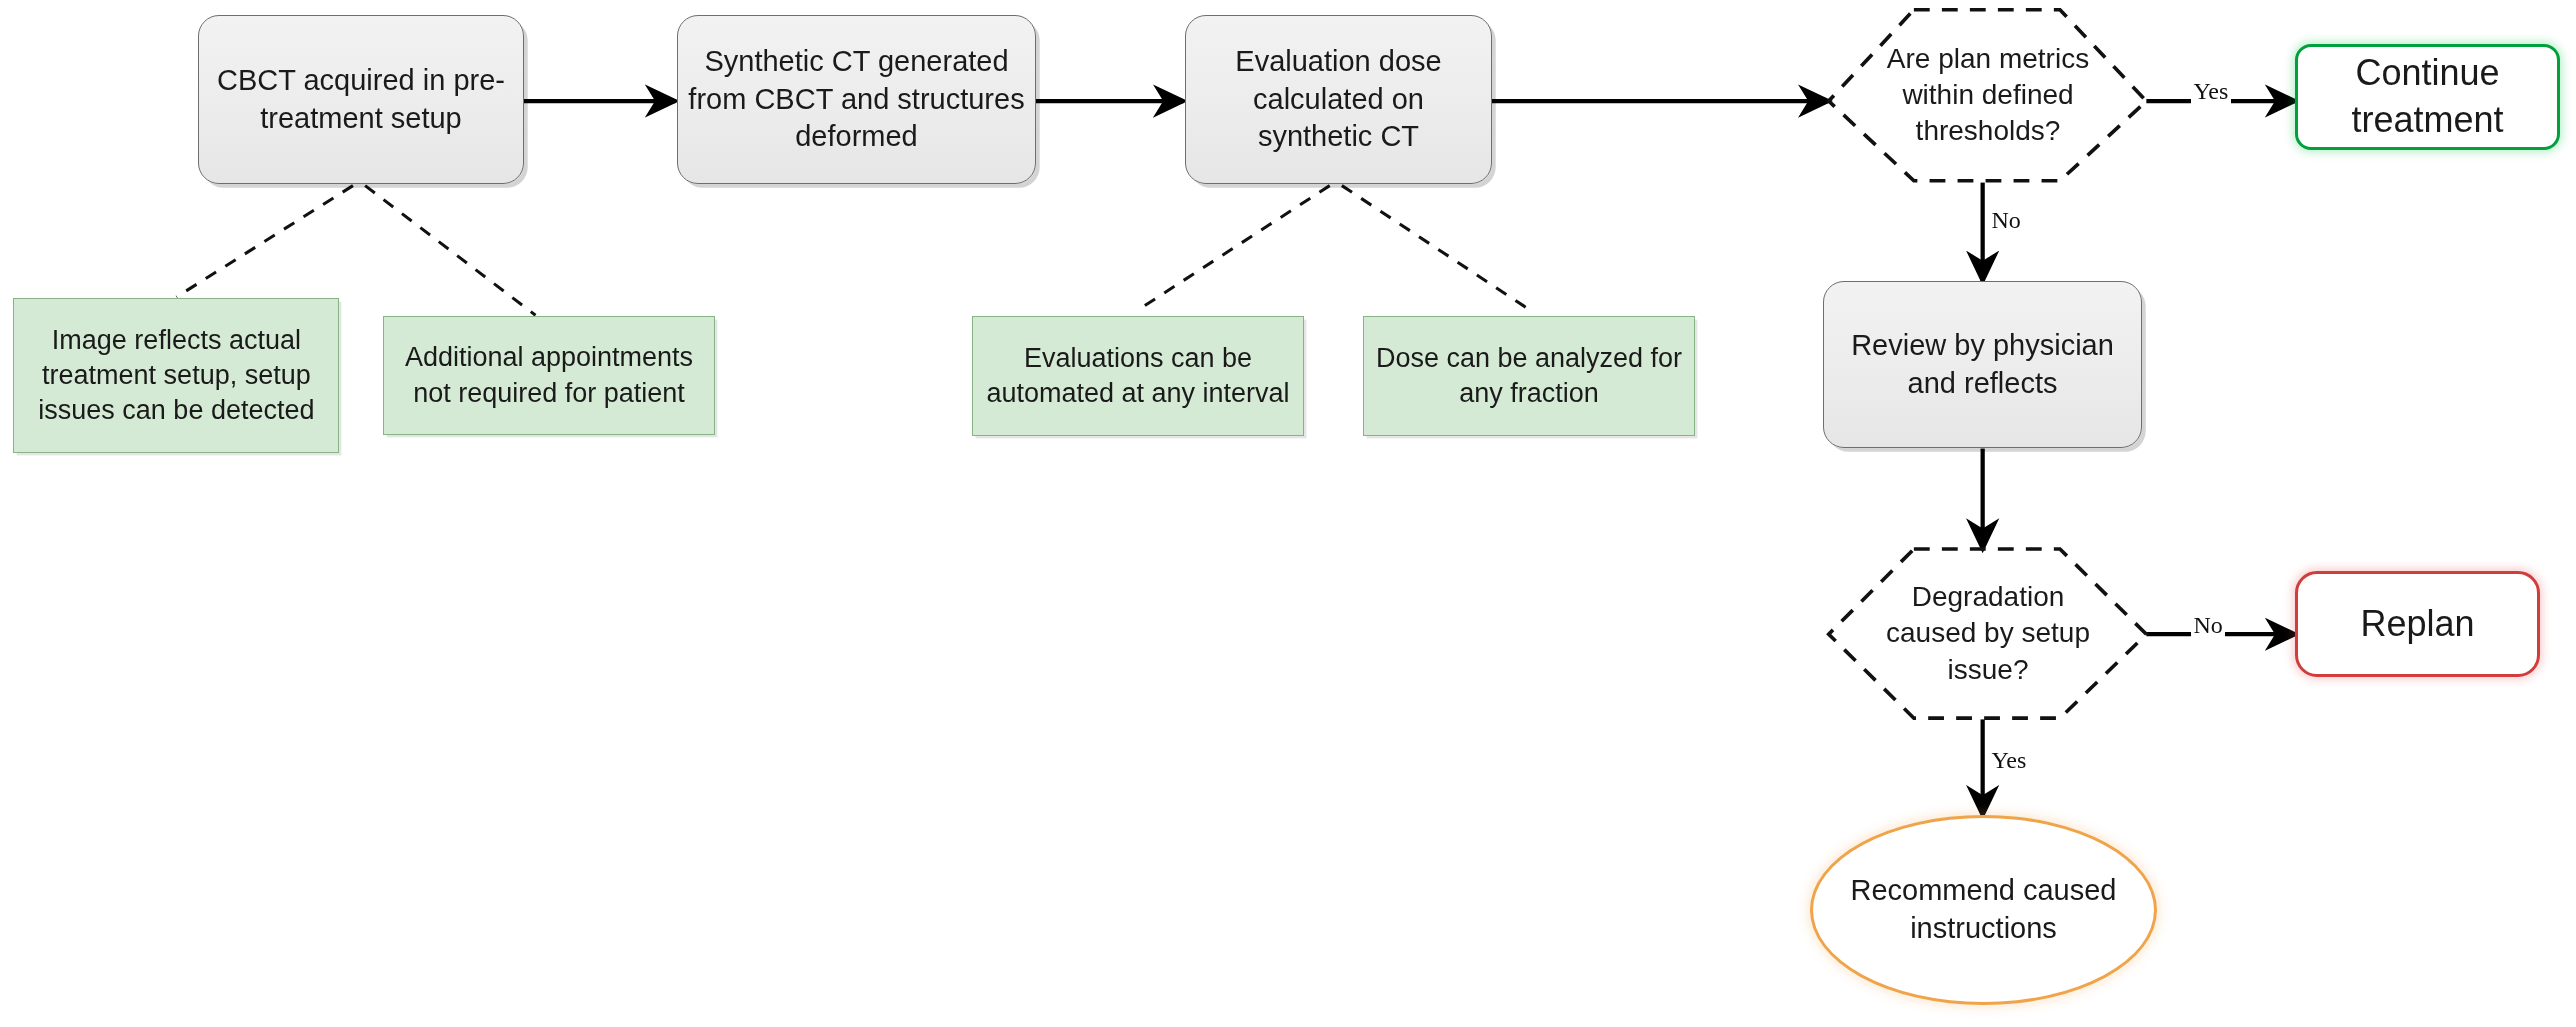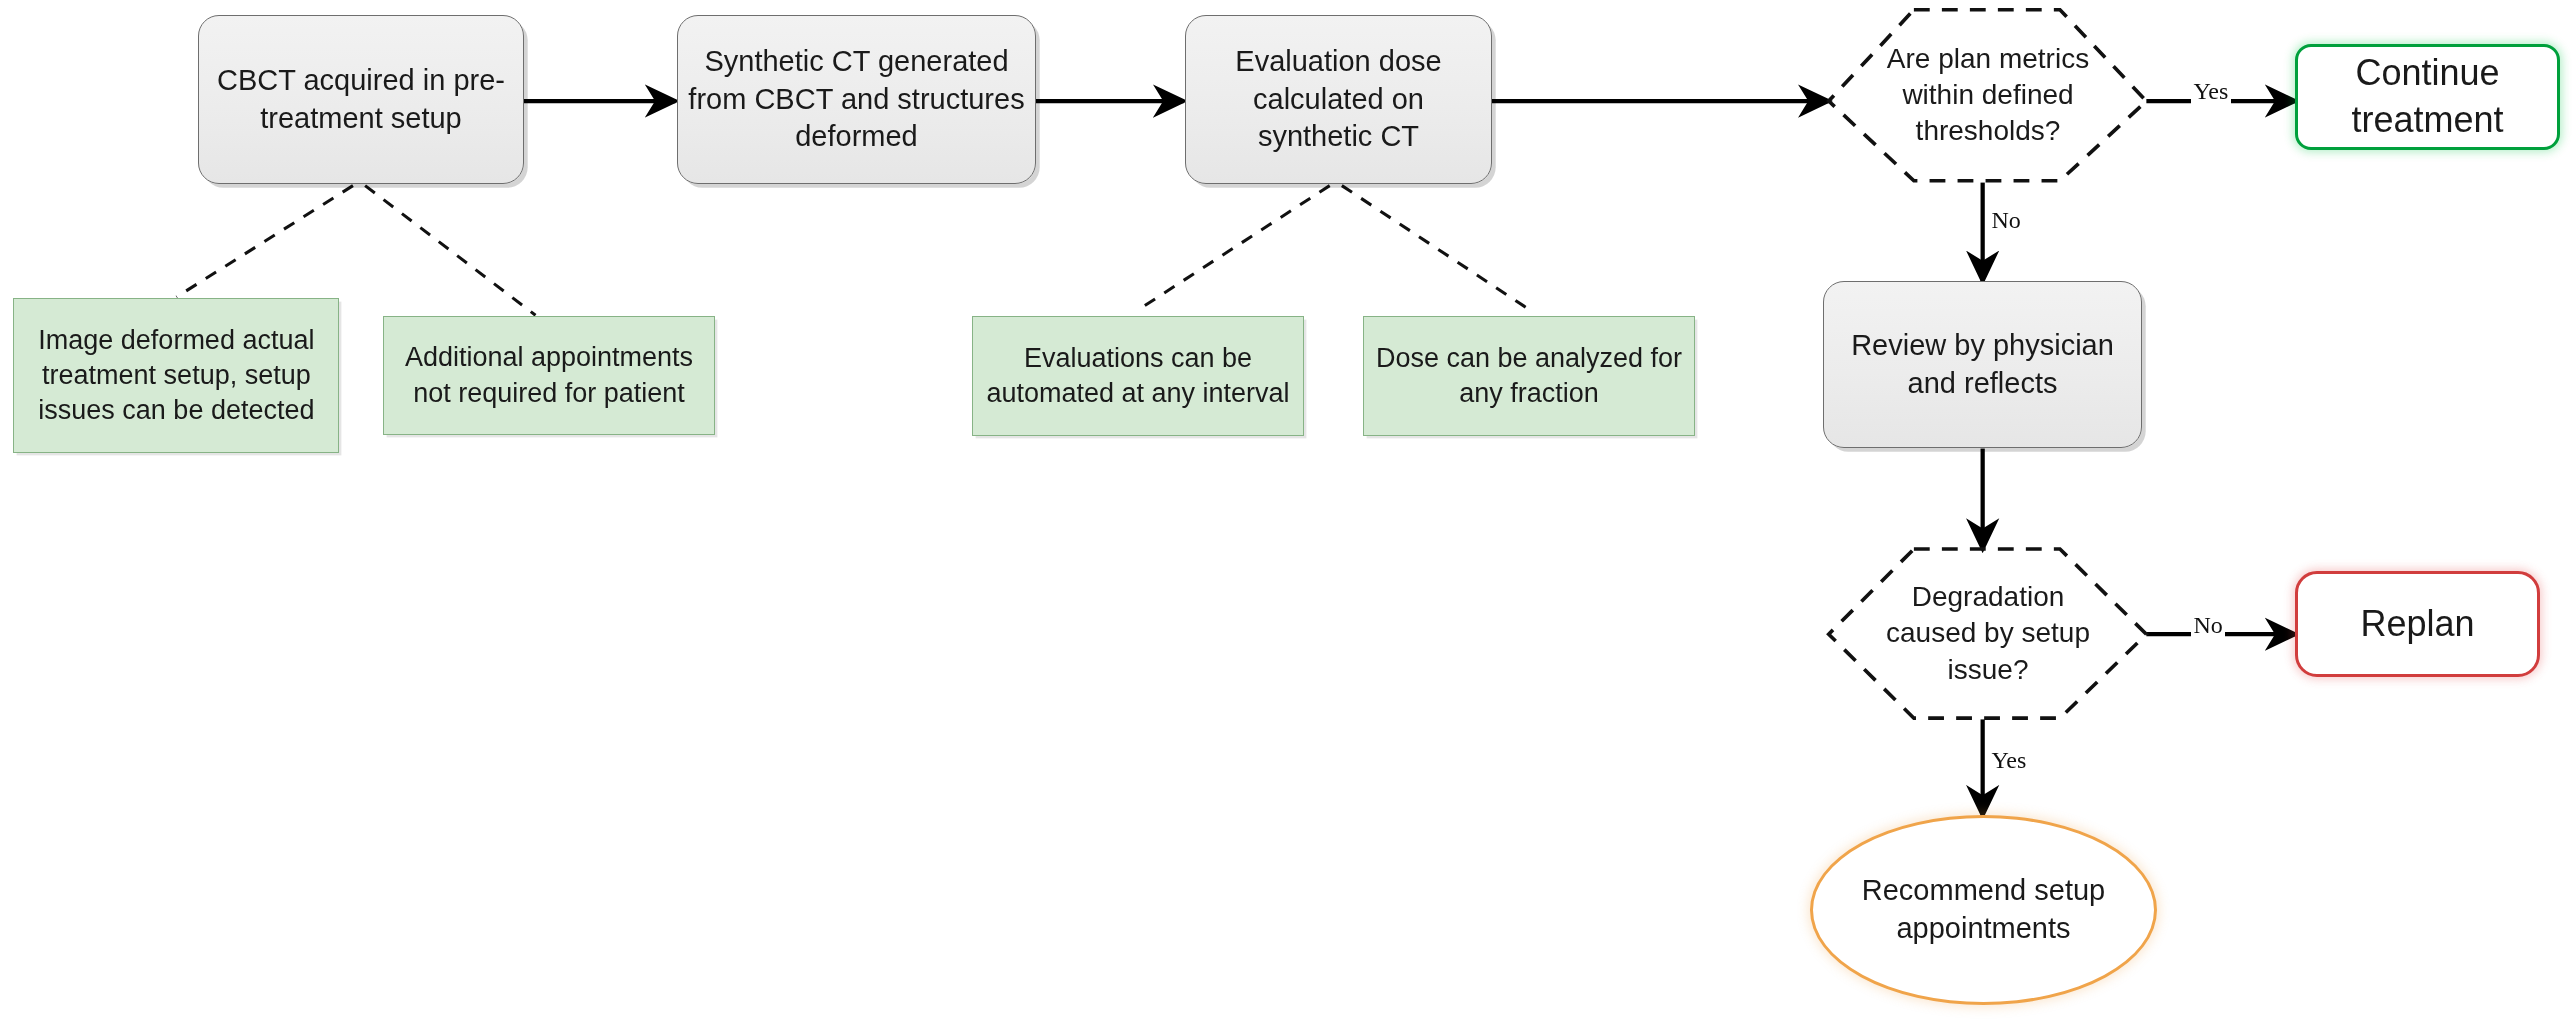--- a/index.html
+++ b/index.html
@@ -157,25 +157,25 @@
 
   <div class="node terminal" style="left:2295px; top:44px; width:265px; height:106px;">
     <span>Continue treatment</span>
   </div>
 
   <div class="node terminal red" style="left:2295px; top:571px; width:245px; height:106px;border-radius:22px;">
     <span>Replan</span>
   </div>
 
   <div class="node ellipse" style="left:1810px; top:815px; width:347px; height:190px;">
-    <span>Recommend setup appointments</span>
+    <span>Recommend caused instructions</span>
   </div>
 
   <div class="node note" style="left:13.4px; top:298px; width:326px; height:155px;">
-    <span>Image deformed actual treatment setup, setup issues can be detected</span>
+    <span>Image reflects actual treatment setup, setup issues can be detected</span>
   </div>
 
   <div class="node note" style="left:383px; top:316px; width:332px; height:119px;">
     <span>Additional appointments not required for patient</span>
   </div>
 
   <div class="node note" style="left:972px; top:316px; width:332px; height:120px;">
     <span>Evaluations can be automated at any interval</span>
   </div>
 

